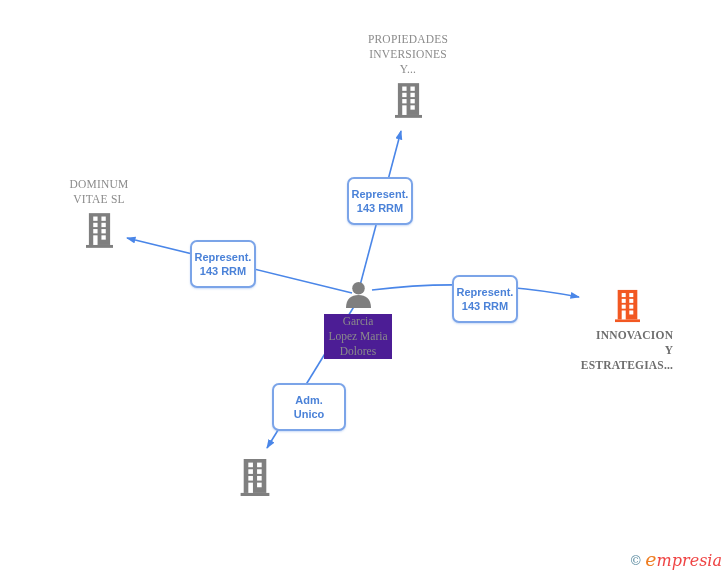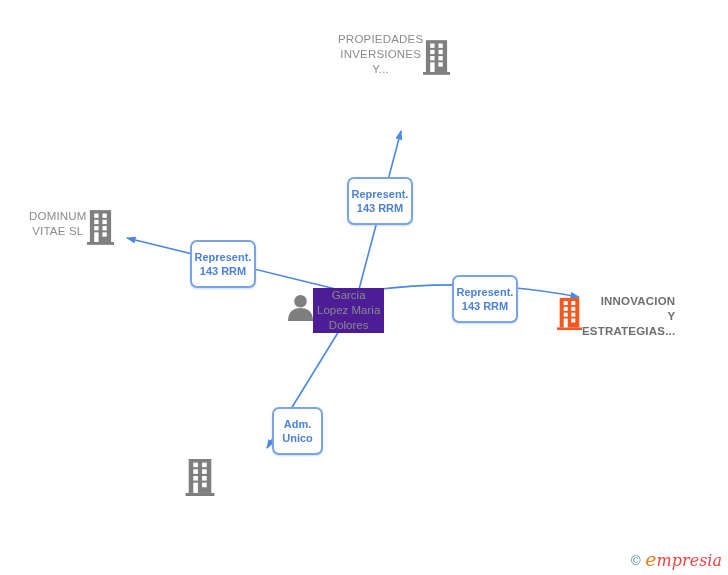--- a/index.html
+++ b/index.html
@@ -1,21 +1,21 @@
 <!DOCTYPE html>
 <html><head>
 <meta charset="utf-8">
 <style>
   html,body{margin:0;padding:0;background:#fff;}
   .canvas{
     position:relative;width:728px;height:575px;background:#ffffff;overflow:hidden;
     font-family:"Liberation Sans", sans-serif;
   }
   .edges{position:absolute;left:0;top:0;z-index:1;}
-  .node{position:absolute;z-index:2;display:flex;flex-direction:row;align-items:center;width:140px;cursor:pointer;}
+  .node{position:absolute;z-index:2;display:flex;flex-direction:column;align-items:center;width:140px;cursor:pointer;font-family:Liberation Serif, serif;}
   .node-label{
     font-size:11.5px;line-height:15px;color:#8b8b8b;text-align:center;white-space:pre-line;
     letter-spacing:.2px;
   }
   .node-label.above{margin-bottom:6px;}
   .node-label.below{margin-top:5px;}
   .node-label.highlight{font-weight:bold;color:#6e6e6e;text-align:right;}
   .icon-gray{color:#7f7f7f;}
   .icon-orange{color:#f25822;}
   .person-name{
@@ -78,21 +78,21 @@
 
   <div class="node" style="left:338px;top:32px;">
     <span class="node-label above">PROPIEDADES
 INVERSIONES
 Y...</span>
     <svg class="icon-gray" width="27" height="35">
       <use href="#bldg"></use>
     </svg>
   </div>
 
-  <div class="node" style="left:29px;top:177px;margin-top:32px;">
+  <div class="node" style="left:29px;top:177px;">
     <span class="node-label above">DOMINUM
 VITAE SL</span>
     <svg class="icon-gray" width="27" height="35">
       <use href="#bldg"></use>
     </svg>
   </div>
 
   <div class="node" style="left:288px;top:282px;">
     <svg class="icon-gray" width="25" height="26">
       <use href="#person"></use>
@@ -116,20 +116,20 @@
       <use href="#bldg"></use>
     </svg>
   </div>
 
   <div class="edge-label" style="left:347px;top:177px;width:66px;">Represent.
 143 RRM</div>
   <div class="edge-label" style="left:190px;top:240px;width:66px;">Represent.
 143 RRM</div>
   <div class="edge-label" style="left:452px;top:275px;width:66px;">Represent.
 143 RRM</div>
-  <div class="edge-label" style="left:272px;top:383px;width:51px;margin-top:24px;">Adm.
+  <div class="edge-label" style="left:272px;top:383px;width:74px;">Adm.
 Unico</div>
 
   <div class="watermark">
     <span class="wm-copy">©</span><span class="wm-lead">e</span><span class="wm-rest">mpresia</span>
   </div>
 
 </div>
 
 </body></html>

